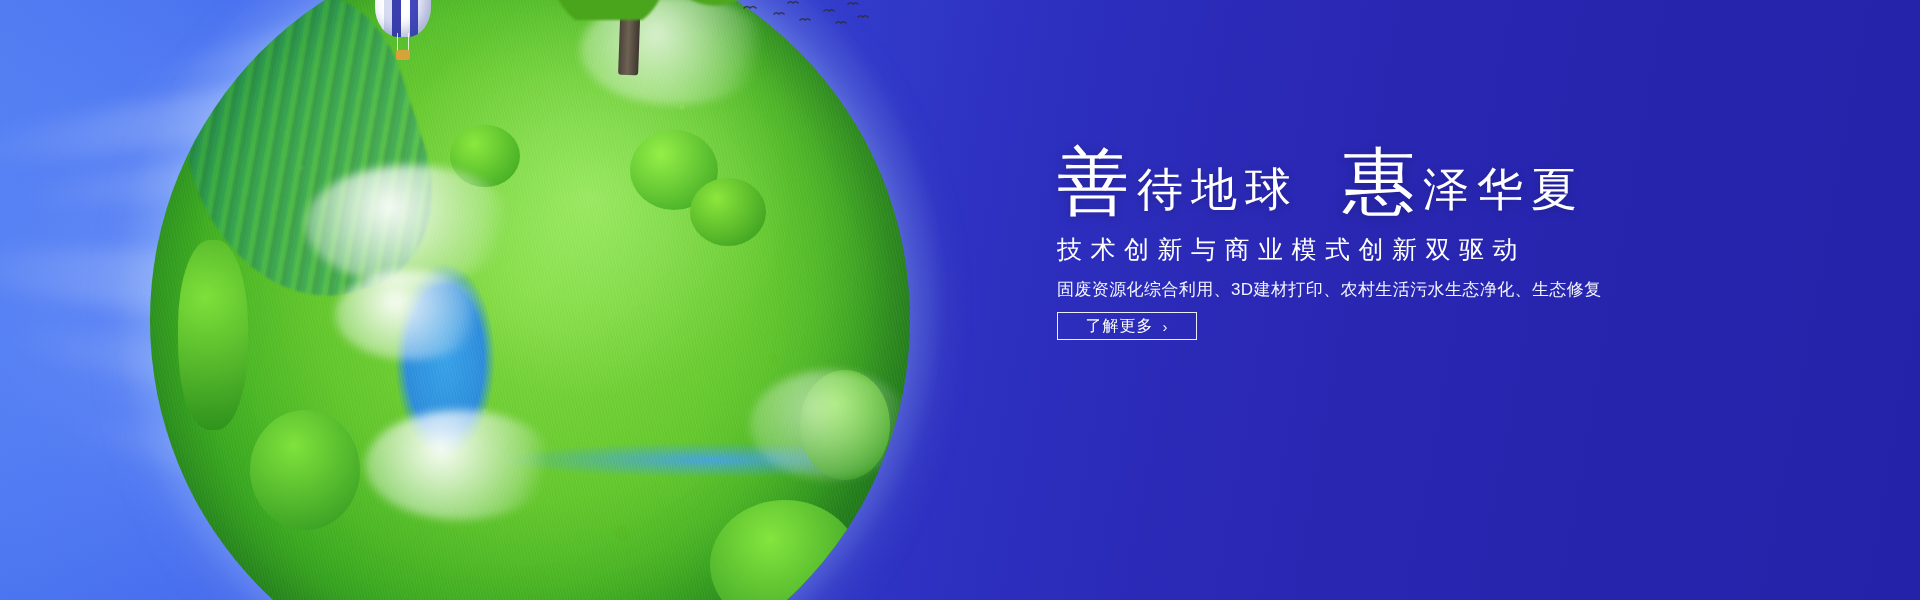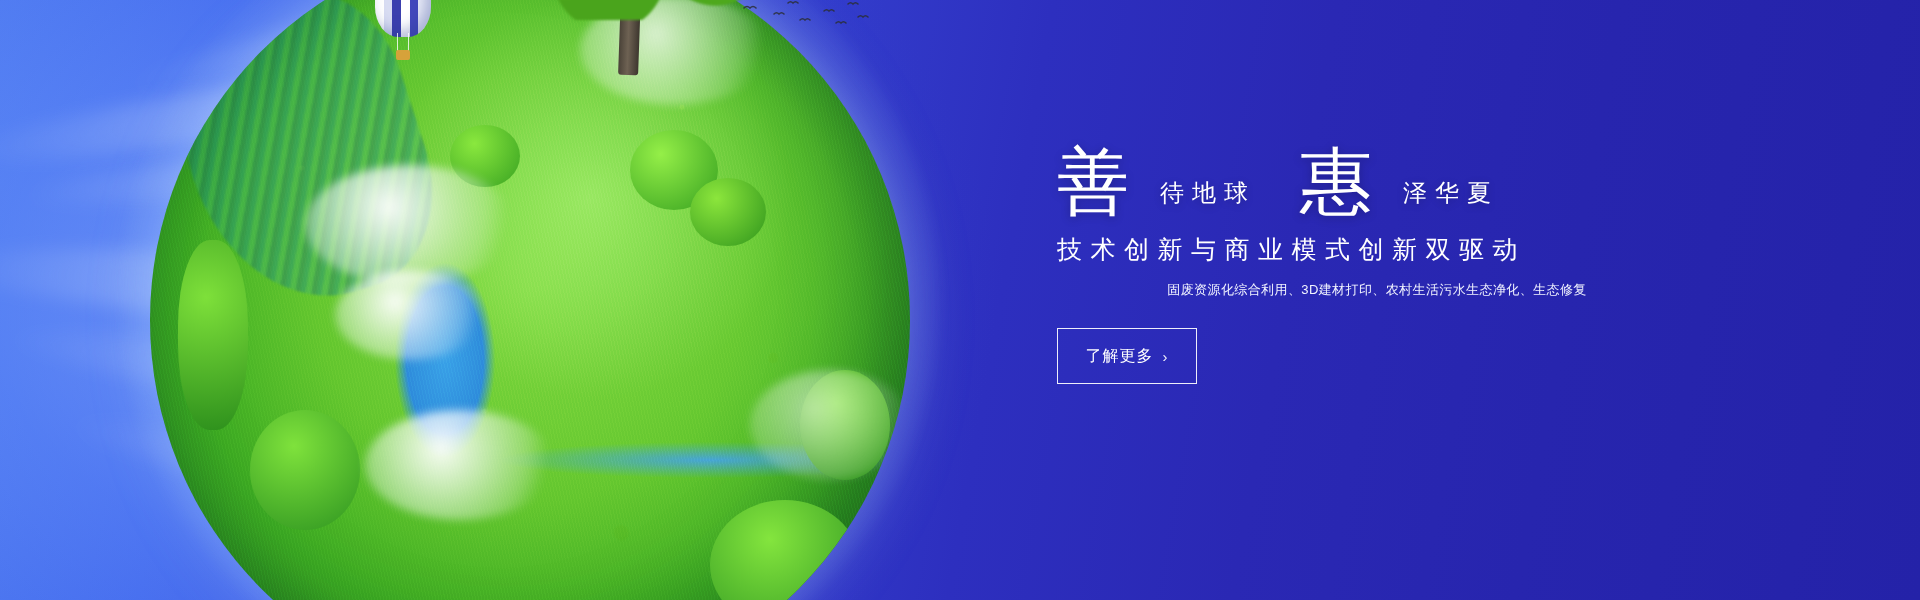--- a/index.html
+++ b/index.html
@@ -183,56 +183,54 @@
   }
   .hl-big {
     font-family:"Liberation Serif", serif;
     font-size:72px;
     line-height:72px;
     font-weight:400;
     letter-spacing:0;
     text-shadow:0 2px 10px rgba(0,0,0,.25);
   }
   .hl-small {
-    font-family:Liberation Serif, serif;
-    font-size:24px;
+    font-family:Liberation Mono, monospace;
+    font-size:46px;
     line-height:34px;
     font-weight:400;
     letter-spacing:8px;
     padding-bottom:8px;
     padding-left:8px;
     text-shadow:0 2px 8px rgba(0,0,0,.22);
-    margin-left:23px;
   }
   .hl-gap { width:44px; }
 
   .subtitle {
     font-size:25px;
     letter-spacing:8.5px;
     line-height:30px;
     margin-bottom:14px;
     color:#ffffff;
     white-space:nowrap;
   }
   .desc {
-    font-size:13px;
+    font-size:17px;
     letter-spacing:.4px;
     line-height:24px;
     color:#f2f4ff;
-    margin-bottom:26px;
+    margin-bottom:10px;
     white-space:nowrap;
-    text-align:center;
   }
   .cta {
     display:inline-flex;
     align-items:center;
     justify-content:center;
     gap:9px;
     width:140px;
-    height:56px;
+    height:28px;
     border:1px solid rgba(255,255,255,.92);
     background:transparent;
     color:#ffffff;
     font-size:16px;
     letter-spacing:1px;
     cursor:pointer;
     font-family:"Liberation Sans", sans-serif;
   }
   .cta .chev { font-size:15px; line-height:1; opacity:.95; }
 </style>

